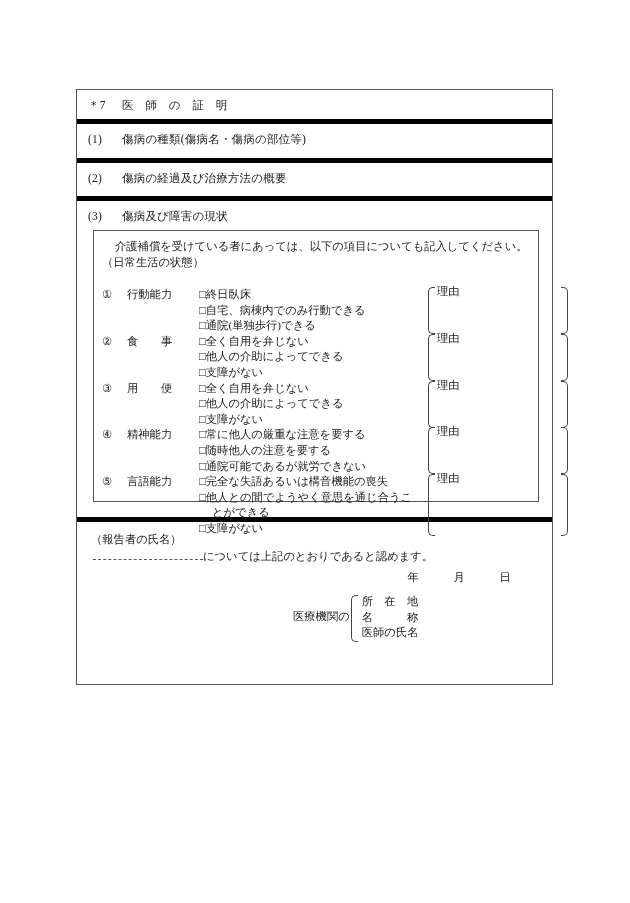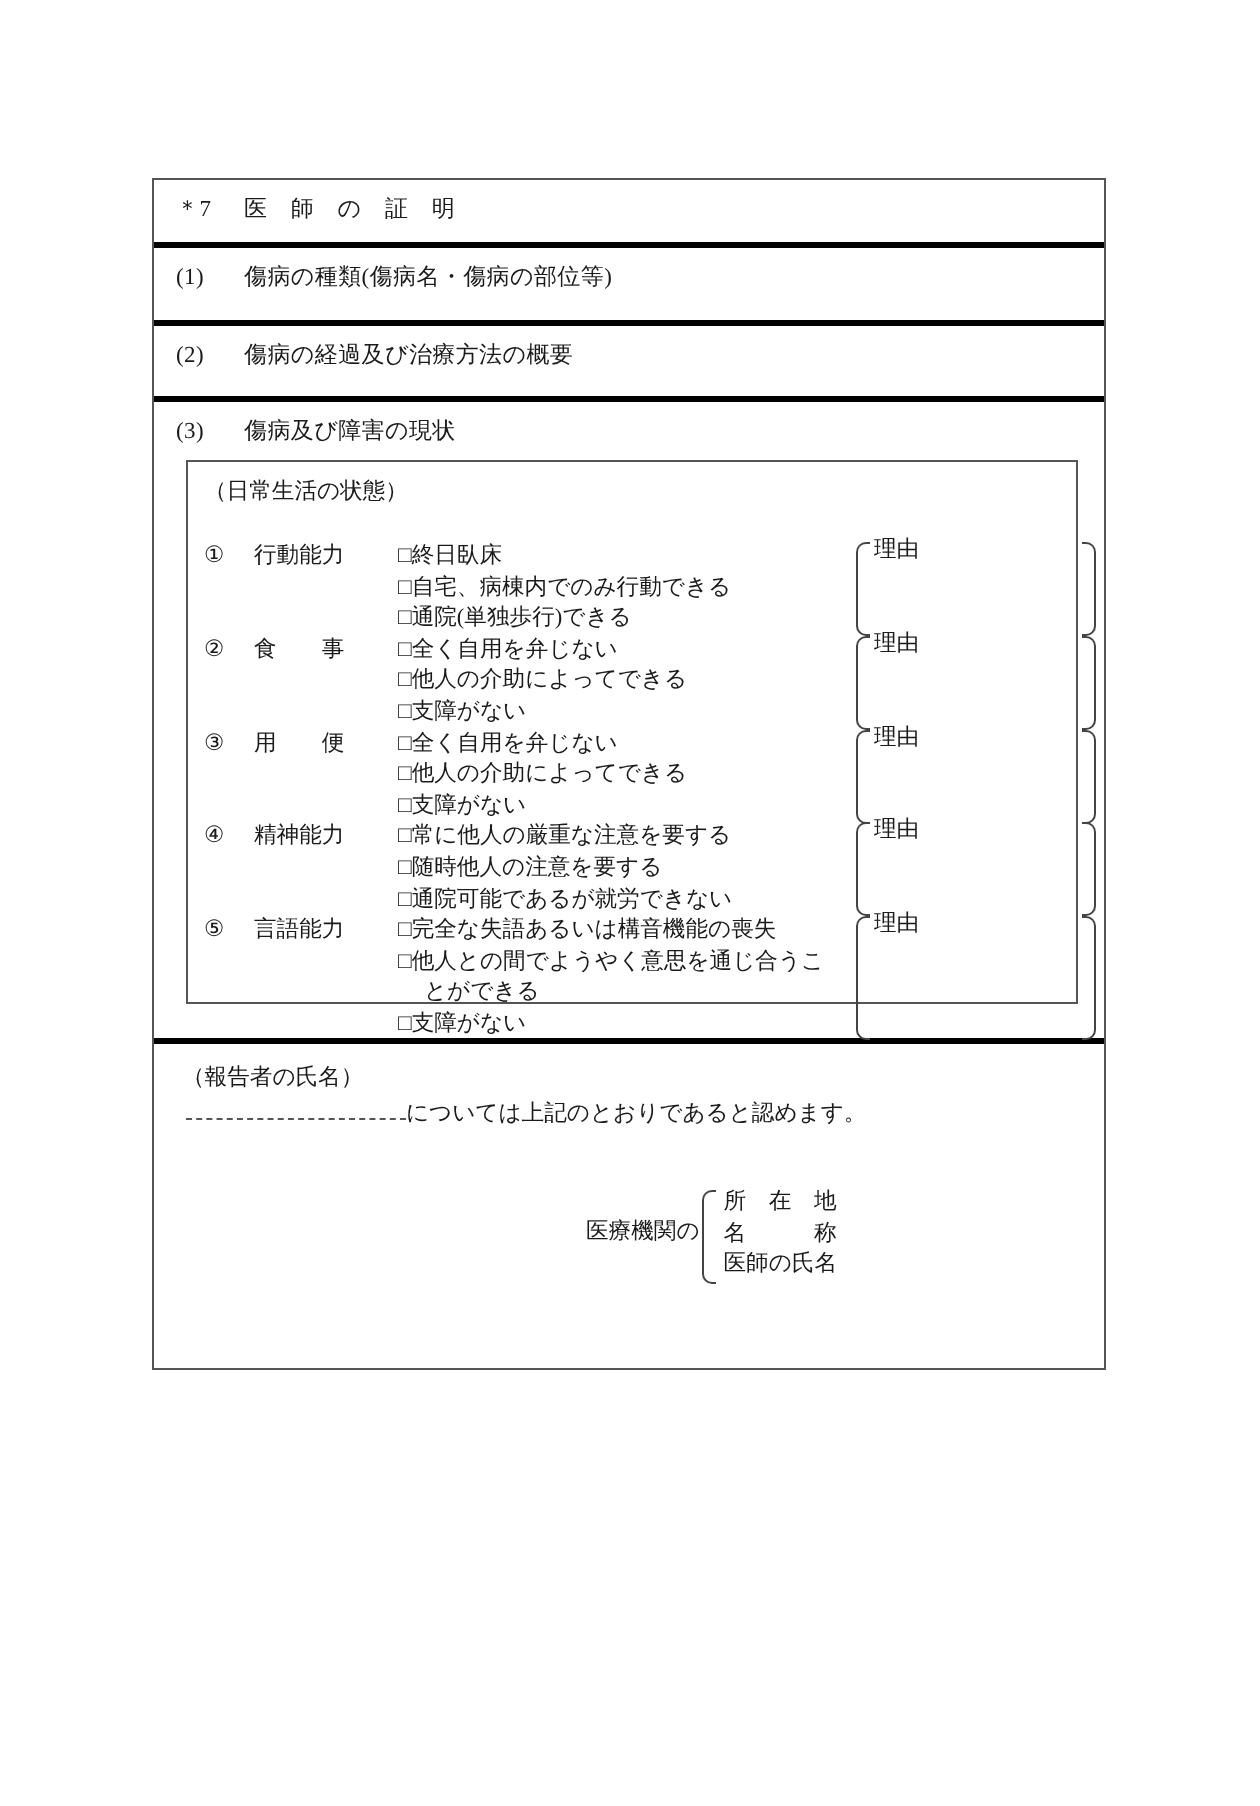--- a/index.html
+++ b/index.html
@@ -22,21 +22,21 @@
     left: 76px;
     top: 89px;
     width: 477px;
     height: 596px;
     border: 1px solid #555;
     box-sizing: border-box;
     background: #fff;
   }
 
   .row {
-    border-bottom: 3px solid #000000;
+    border-bottom: 5px solid #000000;
     box-sizing: border-box;
     position: relative;
   }
   .row:last-child { border-bottom: none; }
 
   .row-title {
     font-size: 11.5px;
     line-height: 1.5;
     padding: 7px 0 0 11px;
     white-space: nowrap;
@@ -114,21 +114,21 @@
     display: inline-block;
     vertical-align: top;
   }
   .opt { display: block; }
   .opt.cont { padding-left: 13px; }
 
   
   .reason {
     position: absolute;
     left: 326px;
-    width: 120px;
+    width: 140px;
     box-sizing: border-box;
     font-size: 11.3px;
   }
   .reason .br {
     position: absolute;
     top: 0;
     width: 7px;
     height: 100%;
     box-sizing: border-box;
     border-top: 1px solid #444;
@@ -231,20 +231,21 @@
     </div>
   </div>
 
   <div class="row" id="row-3">
     <div class="row-title">
       <span class="sec-num">(3)</span><span>傷病及び障害の現状</span>
     </div>
 
     <div id="care-box">
       <div id="care-lead">
+        <div class="indent">介護補償を受けている者にあっては、以下の項目についても記入してください。</div>
         <div>（日常生活の状態）</div>
       </div>
 
       <div id="items">
 
         <div class="item">
           <span class="item-head"><span class="circ">①</span><span class="item-name">行動能力</span></span><span class="opts">
             <span class="opt">□終日臥床</span>
             <span class="opt">□自宅、病棟内でのみ行動できる</span>
             <span class="opt">□通院(単独歩行)できる</span>
@@ -311,20 +312,23 @@
 
       </div>
     </div>
   </div>
 
 
   <div class="row" id="row-5">
     <div id="sig">
       <div id="sig-reporter">（報告者の氏名）</div>
       <div id="sig-line-row"><span class="blank-line"></span><span>については上記のとおりであると認めます。</span></div>
+      <div id="date-row">
+        <span class="date-unit">年</span><span class="date-unit">月</span><span class="date-unit last">日</span>
+      </div>
 
       <div id="org-block">
         <span id="org-label">医療機関の</span><span id="org-brace"></span><span id="org-lines">
           <span class="org-line">所　在　地</span>
           <span class="org-line">名　　　称</span>
           <span class="org-line">医師の氏名</span>
         </span>
       </div>
     </div>
   </div>

